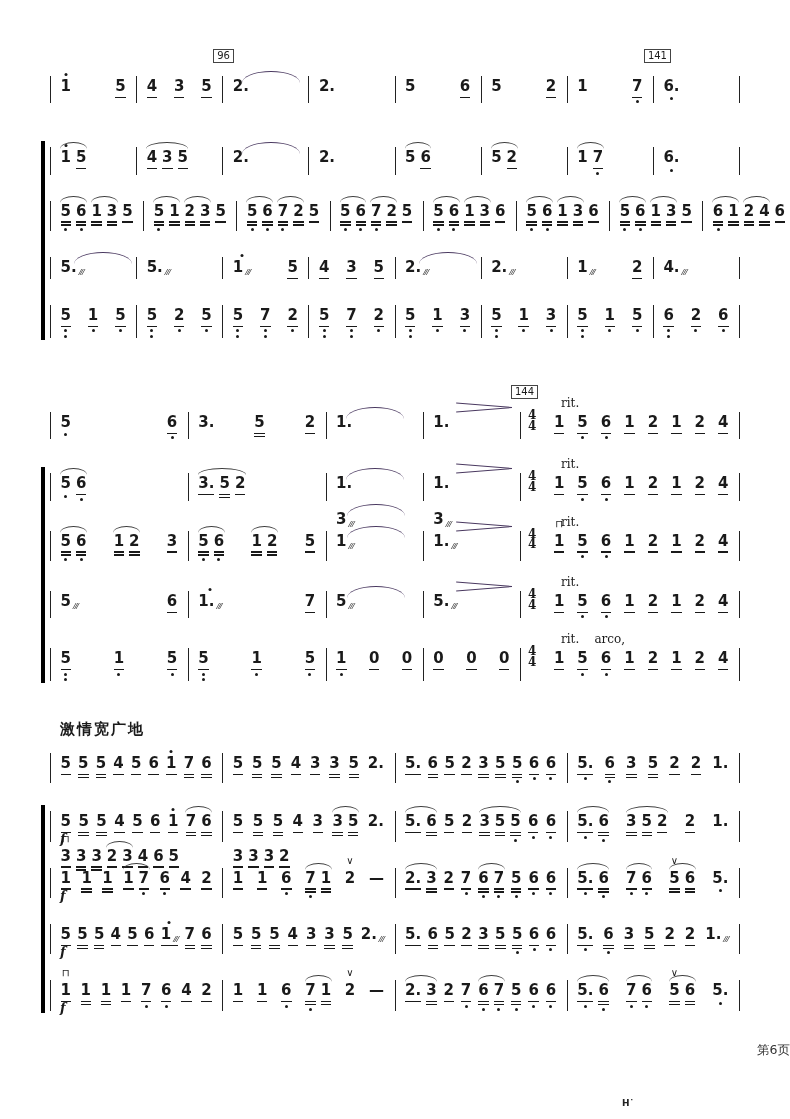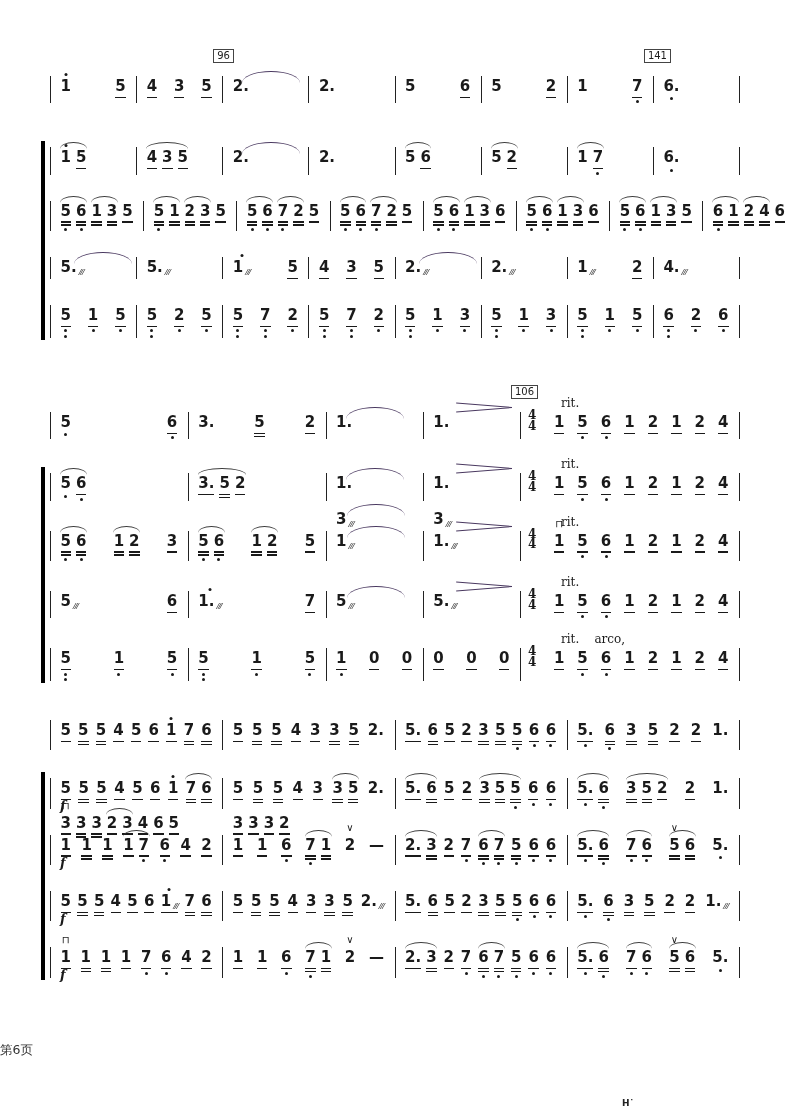--- a/index.html
+++ b/index.html
@@ -39,21 +39,21 @@
       line-height:10.5px;margin:-4px 7px 0 0;}
   .ann{position:absolute;top:-16px;left:40px;font:12px "DejaVu Serif",serif;white-space:pre;}
   .mbox{position:absolute;top:-27px;left:-10px;font:10px "DejaVu Sans",sans-serif;line-height:12px;
         border:1px solid #444;padding:0 3px;background:#fff;z-index:4;}
   .hp{position:absolute;top:-10px;right:8px;width:56px;height:10px;}
   .hp::before,.hp::after{content:"";position:absolute;right:0;top:50%;width:100%;height:0;
         border-top:1.1px solid #4a3960;transform-origin:right center;}
   .hp::before{transform:rotate(4.5deg);}
   .hp::after{transform:rotate(-4.5deg);}
   .fdyn{position:absolute;top:20px;left:9px;font:bold italic 13px "DejaVu Serif",serif;}
-  .footer{position:absolute;top:1042px;left:0;width:100%;text-align:left;font:12.5px "DejaVu Sans",sans-serif;color:#333;}
+  .footer{position:absolute;top:1042px;left:0;width:100%;text-align:right;font:12.5px "DejaVu Sans",sans-serif;color:#333;}
   .corner{position:absolute;left:622px;top:1098px;font:bold 9px "DejaVu Sans",sans-serif;color:#222;}
 </style>
 </head>
 <body>
 
 <div class="page">
   <div id="score">
       <div class="system sys1" style="top: 76px;">
         <div class="staff solo">
           <div class="measure" style="flex-grow: 1;">
@@ -942,21 +942,21 @@
           </div>
           <div class="measure single" style="flex-grow: 2;">
             <span class="hp"></span>
             <span class="note">
               <span class="nrow">
                 <span>1.</span>
               </span>
             </span>
           </div>
           <div class="measure" style="flex-grow: 5;">
-            <span class="mbox">106</span>
+            <span class="mbox">144</span>
             <span class="ann">rit.</span>
             <span class="ts">
               <span>4</span>
               <span>4</span>
             </span>
             <span class="note">
               <span class="nrow">
                 <span>1</span>
               </span>
               <span class="ul"></span>
@@ -1552,20 +1552,21 @@
                 <span class="nrow">
                   <span>4</span>
                 </span>
                 <span class="ul"></span>
               </span>
             </div>
           </div>
         </div>
       </div>
       <div class="system sys3" style="top: 720px;">
+        <div class="tempo-header">激情宽广地</div>
         <div class="staff solo">
           <div class="measure" style="flex-grow: 1;">
             <span class="note">
               <span class="nrow">
                 <span>5</span>
               </span>
               <span class="ul"></span>
             </span>
             <span class="note">
               <span class="nrow">

